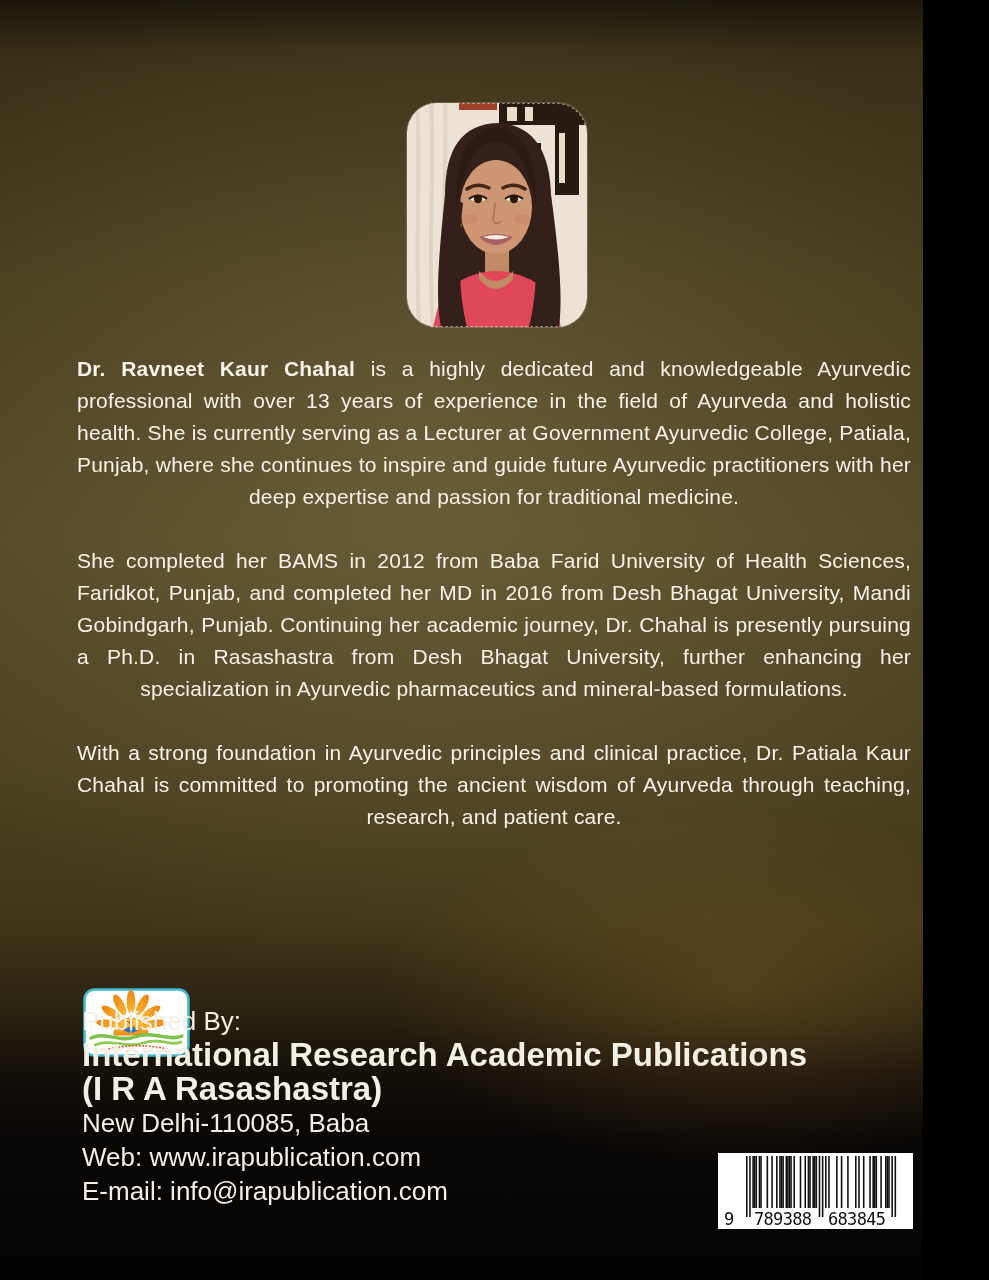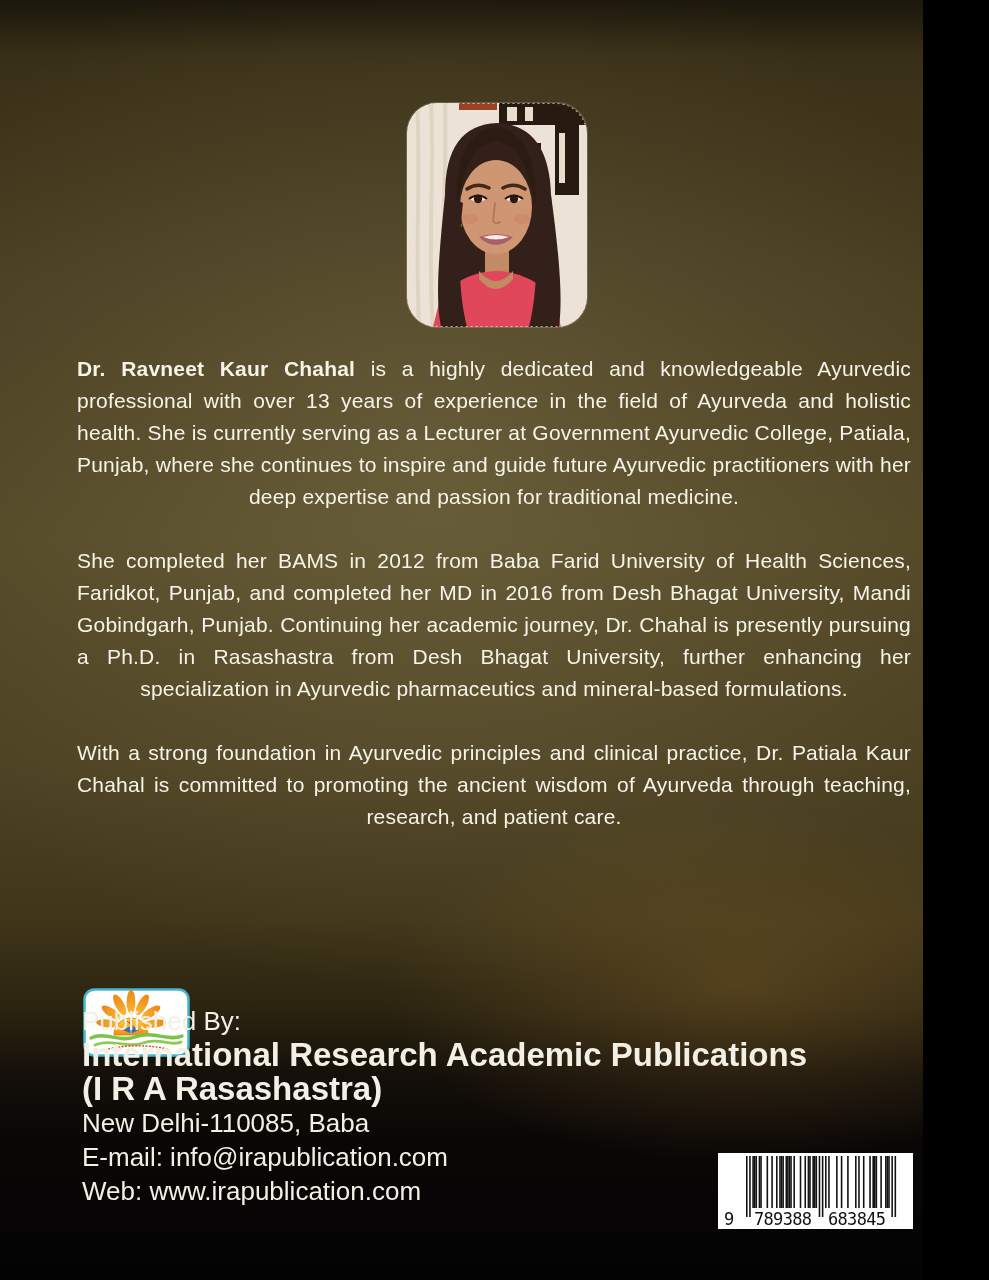--- a/index.html
+++ b/index.html
@@ -154,22 +154,22 @@
 
       <path d="M22,62 C40,56.5 68,56.5 86,61.5" fill="none" stroke="#d24533" stroke-width="1.4" stroke-dasharray="2 1.4"></path>
     </svg>
   </div>
 
   <div class="publisher">
     <div>Published By:</div>
     <div class="bold">International Research Academic Publications</div>
     <div class="bold">(I R A Rasashastra)</div>
     <div>New Delhi-110085, Baba</div>
+    <div>Web: www.irapublication.com</div>
     <div>E-mail: info@irapublication.com</div>
-    <div>Web: www.irapublication.com</div>
   </div>
 
   <div class="barcode">
     <svg width="195" height="76" viewBox="0 0 195 76">
       <g id="bars" fill="#111">
           <rect x="28.00" y="3" width="1.58" height="61"></rect>
           <rect x="31.16" y="3" width="1.58" height="61"></rect>
           <rect x="34.32" y="3" width="1.58" height="52"></rect>
           <rect x="35.90" y="3" width="1.58" height="52"></rect>
           <rect x="37.48" y="3" width="1.58" height="52"></rect>

